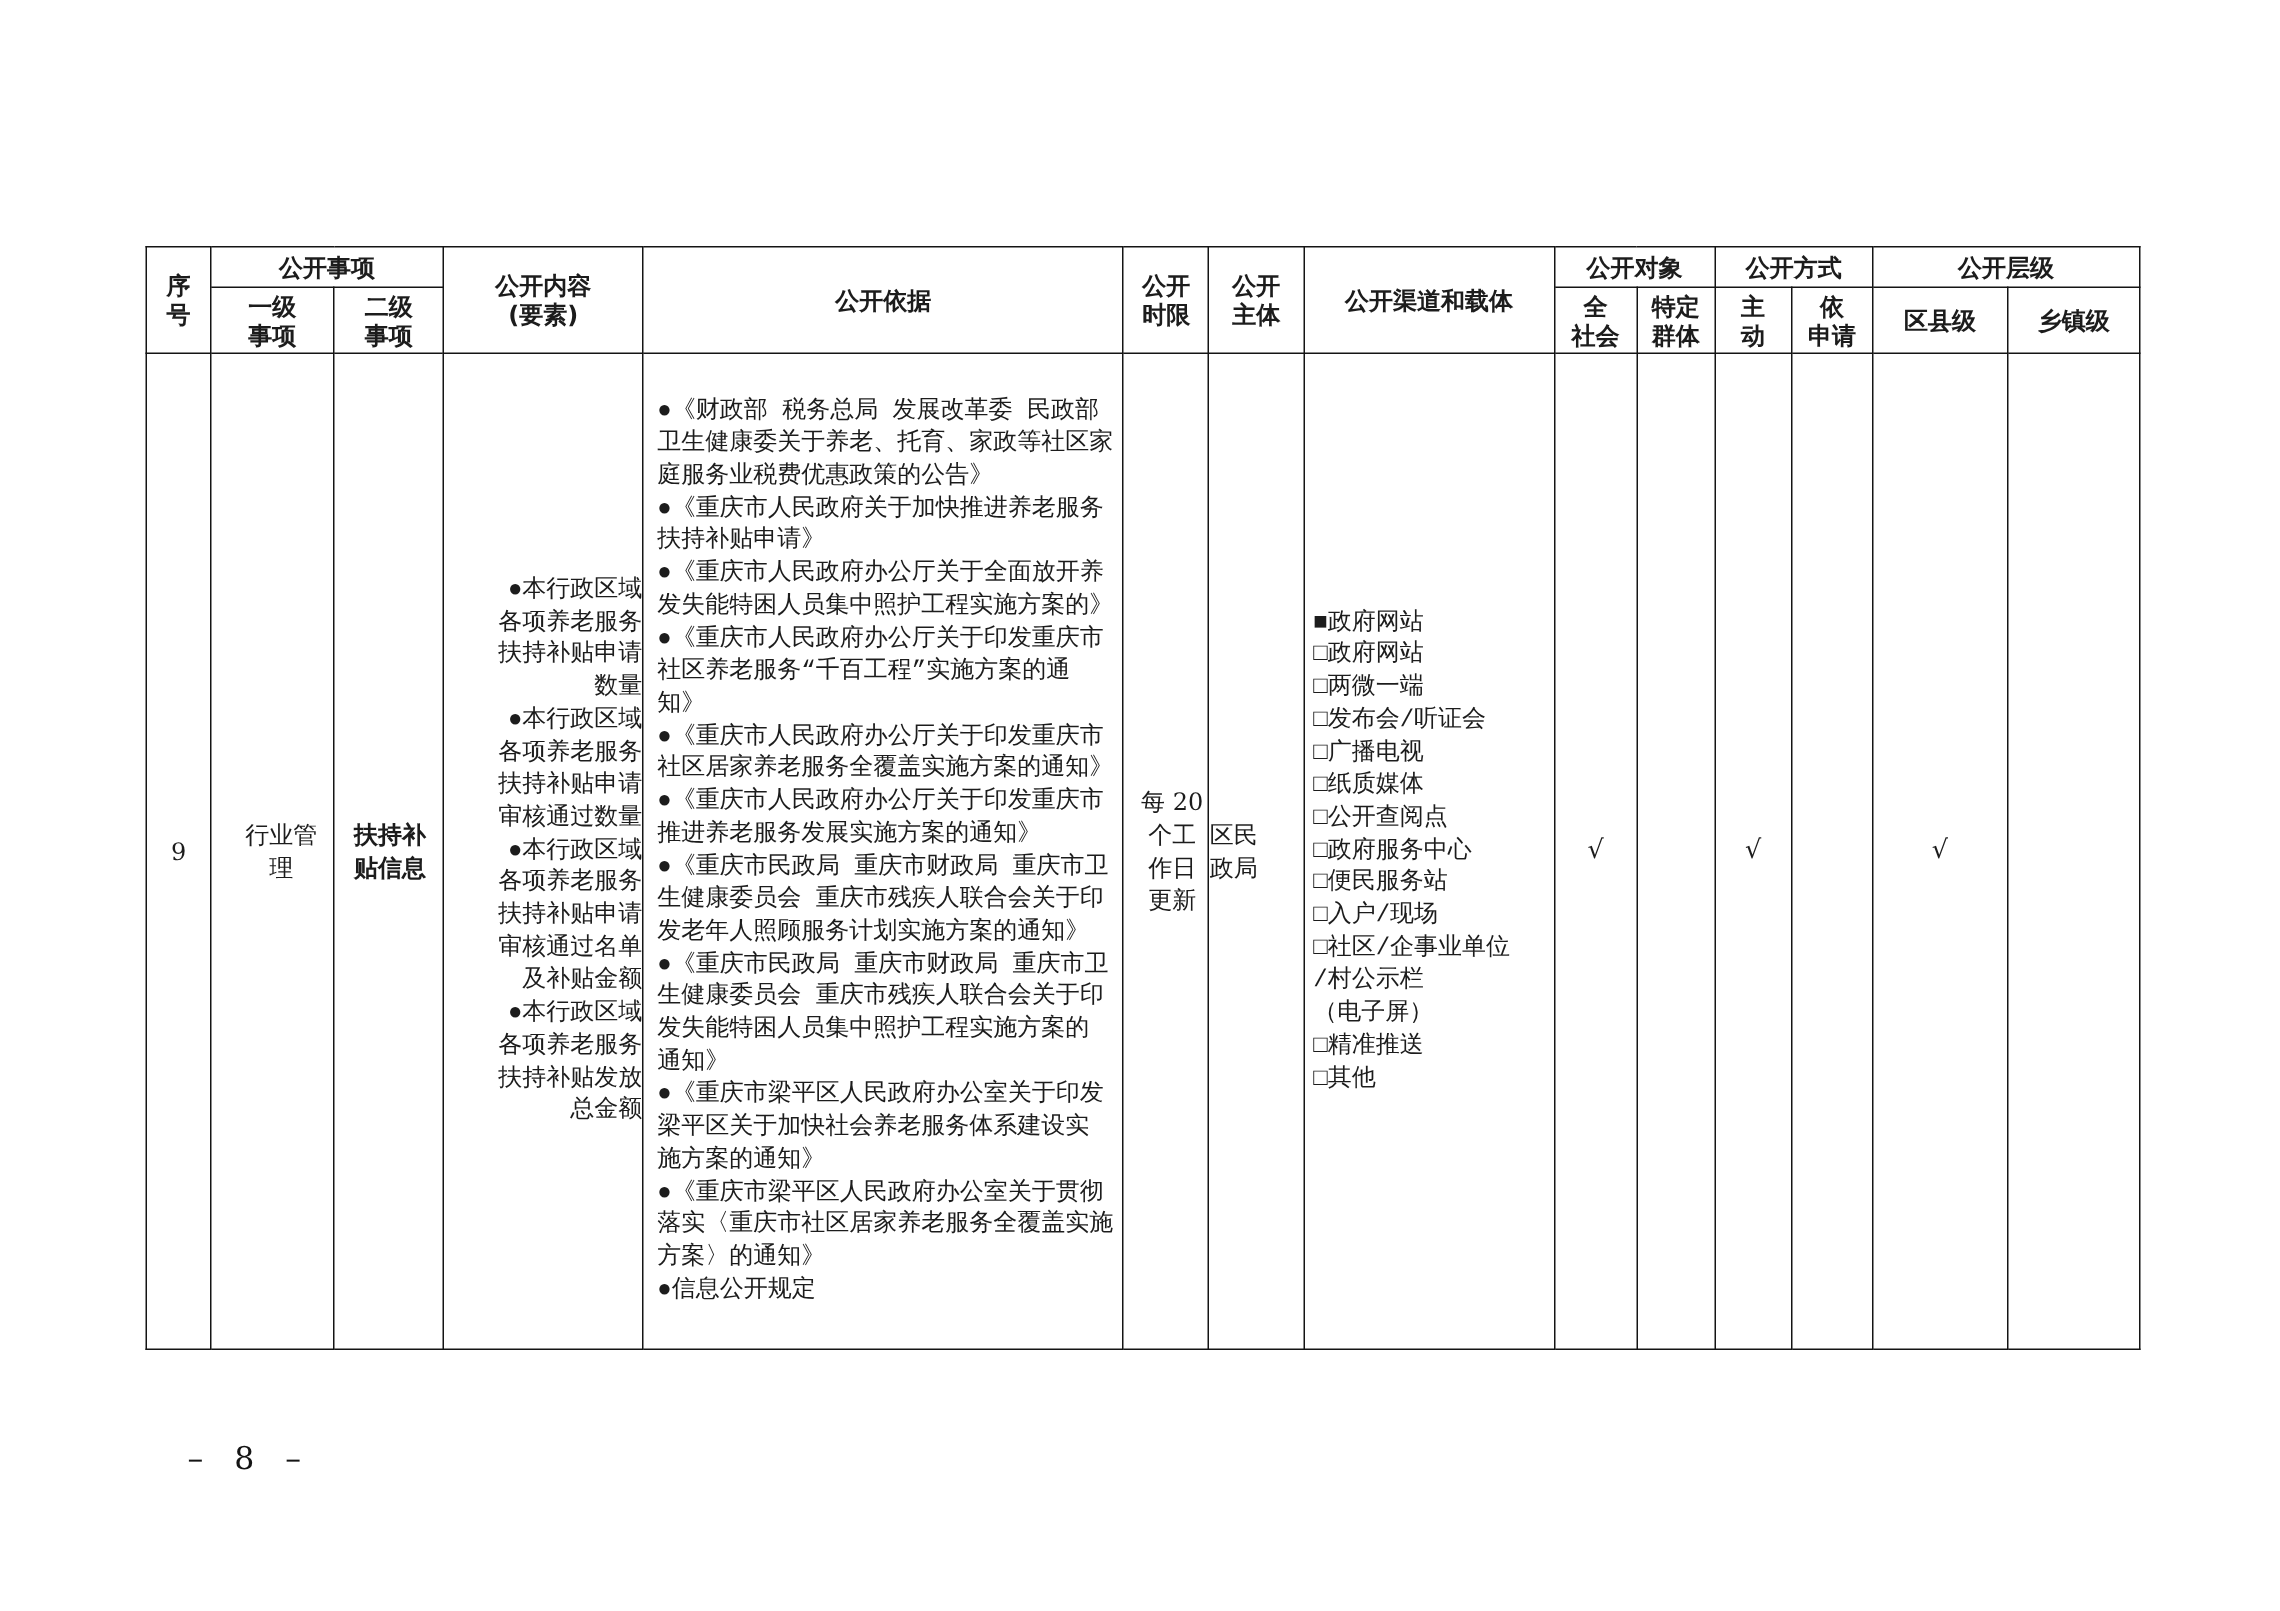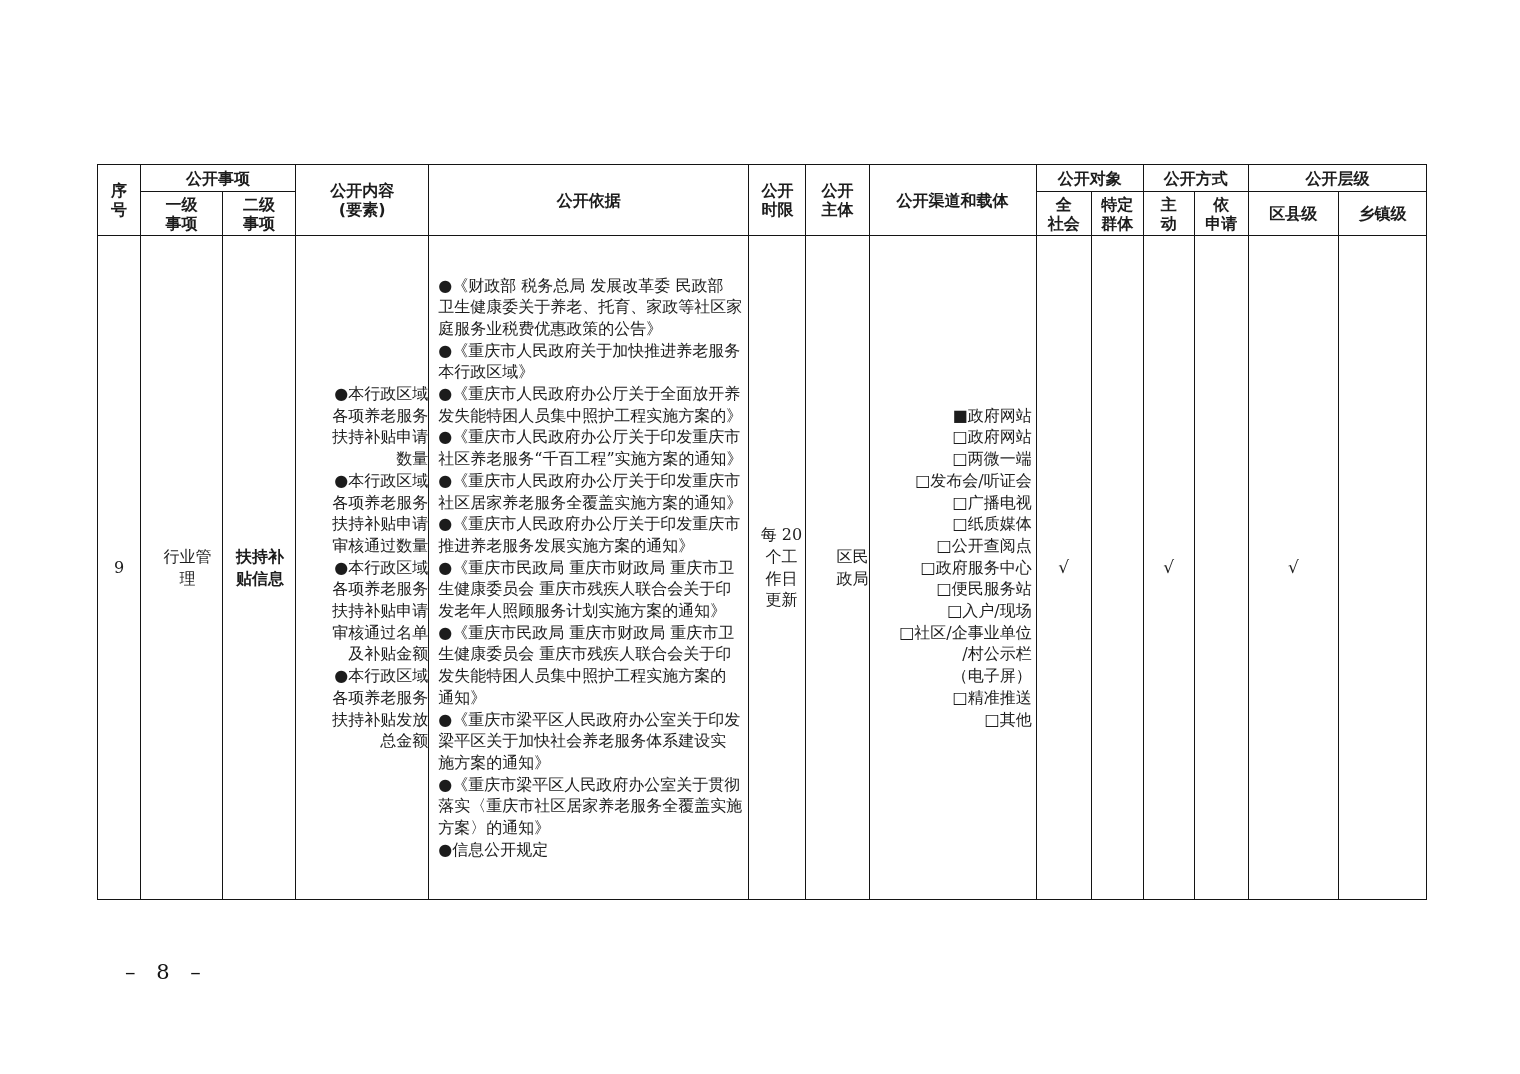--- a/index.html
+++ b/index.html
@@ -28,24 +28,24 @@
   tbody td{
     font-size:16px;line-height:21.7px;vertical-align:middle;height:663px;
     padding:0;
   }
   td.c-seq{text-align:center;}
   td.c-lvl1{padding-left:12px;text-align:center;}
   td.c-lvl2{padding-left:13px;text-align:left;font-weight:bold;}
   td.c-content{padding-left:6px;text-align:right;}
   td.c-basis{padding-left:9px;padding-right:4px;text-align:left;}
   td.c-limit{padding-left:8px;text-align:center;}
-  td.c-subject{text-align:right;}
-  td.c-channels{padding-left:24px;padding-right:4px;text-align:right;}
+  td.c-subject{text-align:left;}
+  td.c-channels{padding-left:6px;padding-right:4px;text-align:left;}
   td.c-check{text-align:center;font-size:17px;}
-  .list > div{white-space:pre-line;}
+  .list > div{white-space:pre-line;font-family:Liberation Mono, monospace;}
   .pageno{
     position:absolute;left:125px;top:960px;
     font-size:21px;letter-spacing:7px;color:#141414;
     font-family:"DejaVu Serif","Liberation Serif",serif;
   }
 </style>
 </head>
 <body>
 
 <div class="page">
@@ -121,21 +121,21 @@
 审核通过名单
 及补贴金额</div><div>●本行政区域
 各项养老服务
 扶持补贴发放
 总金额</div></div>
         </td>
         <td class="c-basis">
           <div class="list"><div>●《财政部 税务总局 发展改革委 民政部
 卫生健康委关于养老、托育、家政等社区家
 庭服务业税费优惠政策的公告》</div><div>●《重庆市人民政府关于加快推进养老服务
-本行政区域》</div><div>●《重庆市人民政府办公厅关于全面放开养
+扶持补贴申请》</div><div>●《重庆市人民政府办公厅关于全面放开养
 发失能特困人员集中照护工程实施方案的》</div><div>●《重庆市人民政府办公厅关于印发重庆市
 社区养老服务“千百工程”实施方案的通知》</div><div>●《重庆市人民政府办公厅关于印发重庆市
 社区居家养老服务全覆盖实施方案的通知》</div><div>●《重庆市人民政府办公厅关于印发重庆市
 推进养老服务发展实施方案的通知》</div><div>●《重庆市民政局 重庆市财政局 重庆市卫
 生健康委员会 重庆市残疾人联合会关于印
 发老年人照顾服务计划实施方案的通知》</div><div>●《重庆市民政局 重庆市财政局 重庆市卫
 生健康委员会 重庆市残疾人联合会关于印
 发失能特困人员集中照护工程实施方案的
 通知》</div><div>●《重庆市梁平区人民政府办公室关于印发
 梁平区关于加快社会养老服务体系建设实

